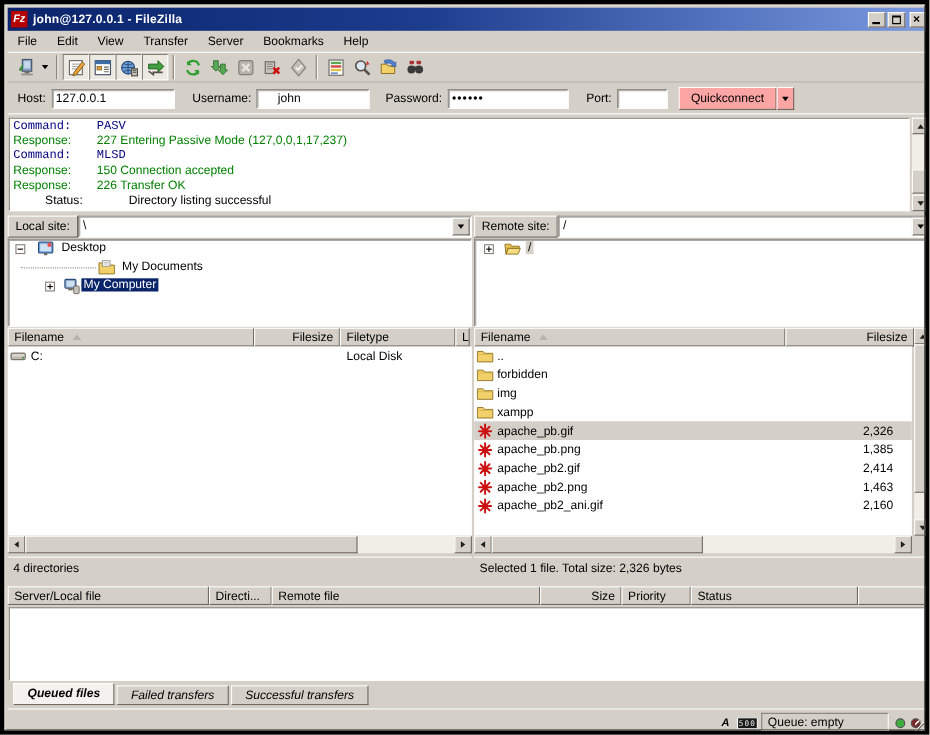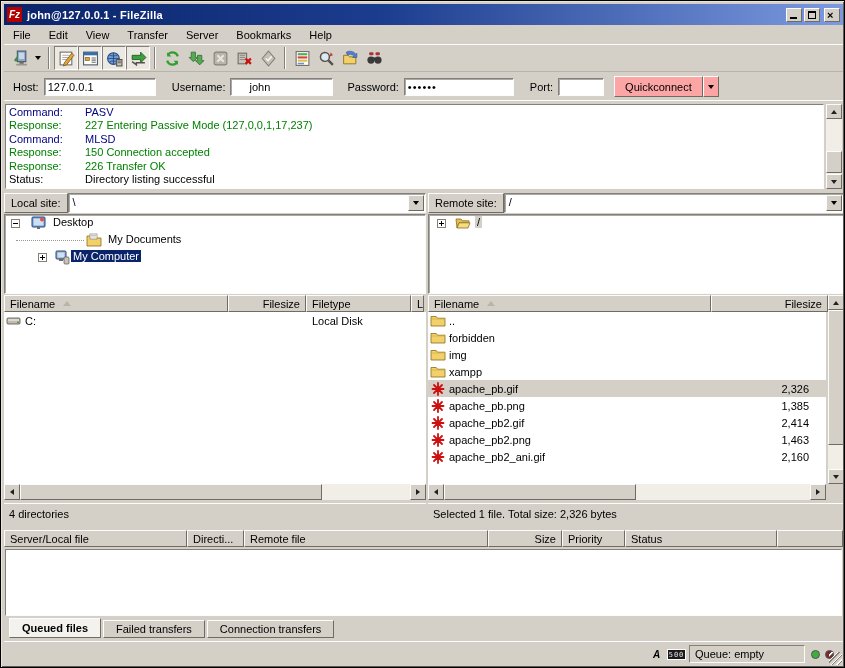--- a/index.html
+++ b/index.html
@@ -1,19 +1,19 @@
 <!DOCTYPE html>
 <html><head>
 <meta charset="utf-8">
 <style>
   * { margin:0; padding:0; box-sizing:border-box; }
   html,body { width:845px; height:668px; }
   body { font-family:"Liberation Sans", sans-serif; font-size:11px; color:#000; background:#d4d0c8; }
   .window { position:relative; width:845px; height:668px; background:#d4d0c8;
-            border:1px solid #000000; outline:none; overflow:hidden; }
+            border:4px solid #000000; outline:none; overflow:hidden; }
   .window::after { content:""; position:absolute; inset:0; pointer-events:none;
             box-shadow: inset 1px 1px 0 #e9e5dd, inset -1px -1px 0 #5f5b53; }
 
   
   .raised  { background:#fca5a5; border:1px solid; border-color:#fcfcfc #6f6b63 #6f6b63 #fcfcfc; }
   .field   { background:#fff; border:1px solid; border-color:#848078 #fcfcfc #fcfcfc #848078;
              box-shadow: inset 1px 1px 0 rgba(64,64,64,.45); font:11px "Liberation Sans",sans-serif;
              padding:2px 3px; outline:none; }
 
   
@@ -57,23 +57,23 @@
   .quickbar .lbl { margin:0 5px 0 9px; }
   .qc-btn { height:21px; padding:0 10px; font:11px "Liberation Sans",sans-serif; }
   .qc-dd { width:16px; height:21px; display:flex; align-items:center; justify-content:center; }
 
   
   .log { position:absolute; left:4px; top:103px; width:837px; height:85px; }
   .log-content { position:absolute; inset:0 18px 0 0; background:#fff; border:1px solid;
     border-color:#848078 #fcfcfc #fcfcfc #848078; padding:1px 0 0 3px; overflow:hidden; }
   .log-line { line-height:13.4px; white-space:nowrap; }
   .log-label { display:inline-block; width:76px; }
-  .t-command { color:#000080; }
+  .t-command { color:#000080;font-family:Liberation Mono, monospace; }
   .t-response { color:#008000; }
-  .t-status { color:#000; }
+  .t-status { color:#000;margin-left:29px; }
 
   
   .sb-btn { position:absolute; width:16px; height:15px; background:#d4d0c8; border:1px solid;
     border-color:#fcfcfc #6f6b63 #6f6b63 #fcfcfc; display:flex; align-items:center; justify-content:center; }
   .sb-track { background:#f1eee7; }
   .sb-thumb { position:absolute; background:#d4d0c8; border:1px solid; border-color:#fcfcfc #6f6b63 #6f6b63 #fcfcfc; }
   .vscroll { position:absolute; width:16px; }
   .hscroll { position:absolute; height:16px; }
 
   
@@ -113,21 +113,21 @@
   .fsize { text-align:right; }
   .pane-status { position:absolute; left:0; right:0; top:311px; height:21px; border-top:1px solid #fcfcfc;
     display:flex; align-items:center; padding-left:5px; }
 
   
   .queue-hdr { position:absolute; left:3px; top:529px; width:839px; height:19px; display:flex; }
   .queue-body { position:absolute; left:4px; top:548px; width:837px; height:67px; background:#fff;
     border:1px solid; border-color:#848078 #fcfcfc #fcfcfc #848078; }
   .tabs { position:absolute; left:3px; top:616px; height:21px; display:flex; padding-left:5px; align-items:flex-end; }
   .tab { height:18px; background:#d4d0c8; border:1px solid; border-color:#fcfcfc #6f6b63 #6f6b63 #fcfcfc;
-    display:flex; align-items:center; padding:0 12px; margin-right:2px; }
+    display:flex; align-items:center; padding:0 12px; margin-right:2px;font-style:italic; }
   .tab.active { height:20px; background:#f4f2ee; font-weight:bold; }
 
   
   .statusbar { position:absolute; left:3px; top:640px; width:839px; height:25px; border-top:1px solid #fcfcfc; }
   .sb-field { position:absolute; top:3px; height:18px; background:#d4d0c8; border:1px solid;
     border-color:#848078 #fcfcfc #fcfcfc #848078; display:flex; align-items:center; padding:0 5px; }
   .led { position:absolute; top:8px; width:9px; height:9px; border-radius:50%; border:1px solid #555; }
   .grip { position:absolute; right:1px; bottom:1px; width:13px; height:13px;
     background:repeating-linear-gradient(135deg, transparent 0 2px, #fcfcfc 2px 3px, #848078 3px 4px); }
   .ascii-ind { position:absolute; top:5px; width:15px; height:14px; display:flex; align-items:center; justify-content:center;
@@ -557,21 +557,21 @@
   <div class="queue-body"></div>
 
   <div class="tabs">
     <div class="tab active">
         <span>Queued files</span>
       </div>
     <div class="tab">
         <span>Failed transfers</span>
       </div>
     <div class="tab">
-        <span>Connection transfers</span>
+        <span>Successful transfers</span>
       </div>
   </div>
 
   <div class="statusbar">
     <div class="ascii-ind" style="left:645px">A</div>
     <div class="speed-badge" style="left:663px">500</div>
     <div class="sb-field" style="left:685px; width:116px">
         <span>Queue: empty</span>
       </div>
     <div class="led" style="left:807px; background:#3fae3f"></div>

